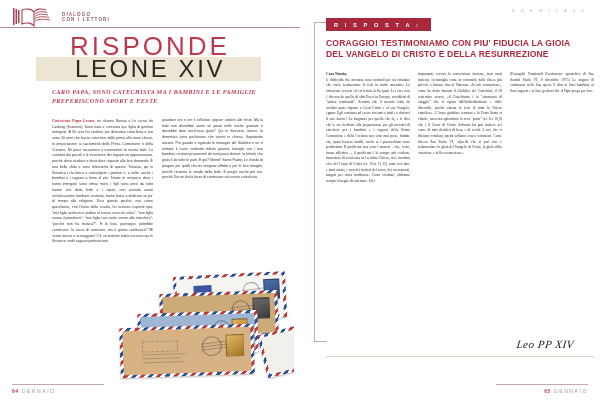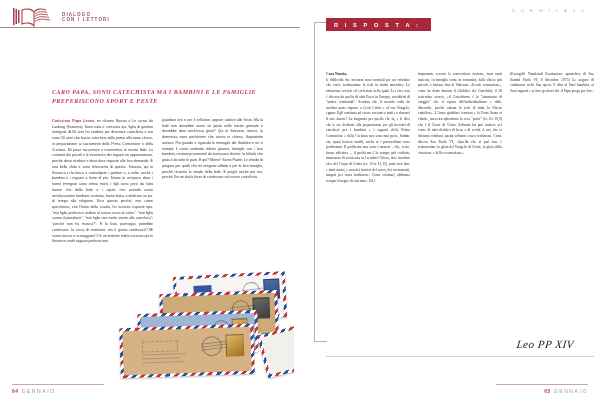--- a/index.html
+++ b/index.html
@@ -162,20 +162,25 @@
         <path d="M46 26 C52 21 60 20 74 23" fill="none" stroke="#a8414f" stroke-width="1.8"></path>
         <path d="M46 31 C52 26 60 25 76 28" fill="none" stroke="#a8414f" stroke-width="1.8"></path>
       </svg>
       <div class="mh-words">
         <span>DIALOGO</span>
         <span>CON I LETTORI</span>
       </div>
     </div>
     <div class="mh-rule"></div>
 
+    <div class="title-wrap">
+      <div class="beige-band"></div>
+      <div class="t1">RISPONDE</div>
+      <div class="t2">LEONE XIV</div>
+    </div>
 
     <div class="subtitle">CARO PAPA, SONO CATECHISTA MA I BAMBINI E LE FAMIGLIE PREFERISCONO SPORT E FESTE</div>
 
     <div class="letter-cols">
       <div class="lcol">
         <p class="ltxt letter-text">
           <b>Carissimo Papa Leone,</b>
           <span>mi chiamo Nunzia e Le scrivo da Lauburg (Svizzera). Sono nata e cresciuta qui, figlia di genitori immigrati. A 50 anni ho studiato per diventare catechista e ora sono 10 anni che faccio catechesi dalla prima alla nona classe, in preparazione ai sacramenti della Prima Comunione e della Cresima. Mi piace raccontare e trasmettere la nostra fede. La curiosità dei piccoli e le incertezze dei ragazzi mi appassionano, perché devo studiare e devo dare risposte alle loro domande. È una bella sfida e sono felicissima di questo. Tuttavia, qui in Svizzera ci fa fatica a coinvolgere i genitori e, a volte, anche i bambini e i ragazzi a finire di più. Siamo in un'epoca dove i nonni immigrati sono ormai morti, i figli sono presi da tutto tranne che dalla fede e i nipoti, non avendo avuto un'educazione familiare cristiana, fanno fatica a dedicare un po' di tempo alla religione. Dico questo perché, mai come quest'anno, con l'inizio della scuola, ho ricevuto risposte tipo: "mio figlio preferisce andare al nuovo corso di calcio"; "mia figlia suona il pianoforte"; "mio figlio non vuole venire alla catechesi"; "perché non ha musica?". E la lista, purtroppo, potrebbe continuare. Io cerco di seminare, ma è giusto continuare? Mi sento stanca e scoraggiata! C'è un termine molto riscusso qui in Svizzera: molti ragazzi preferiscono</span>
         </p>
       </div>
@@ -197,20 +202,21 @@
   </div>
 
   <div class="page-right">
 
     <div class="duemila">D U E M I L A 2 6</div>
 
     <div class="bracket"></div>
 
     <div class="risposta-badge">R I S P O S T A :</div>
 
+    <div class="headline">CORAGGIO! TESTIMONIAMO CON PIU' FIDUCIA LA GIOIA DEL VANGELO DI CRISTO E DELLA RESURREZIONE</div>
 
     <div class="answer-cols">
       <div class="acol">
         <p class="ans-text">
           <b>Cara Nunzia,</b><br>
           <span>le difficoltà che incontra sono normali per un cristiano che vuole testimoniare la fede in modo autentico. La situazione sociale ed ecclesiale nella quale Lei vive non è diversa da quella di altri Paesi in Europa, cosiddetti di "antica cristianità". Sembra che il mondo vada da un'altra parte rispetto a Gesù Cristo e al suo Vangelo, eppure Egli continua ad essere accanto a tutti e a donarci il suo Amore! La ringrazio per quello che fa, e le dico che le ore dedicate alla preparazione per gli incontri di catechesi per i bambini e i ragazzi della Prima Comunione e della Cresima non sono mai perse, buttate via, quasi fossero inutili, anche se i parrocchiani sono pochissimi. Il problema non sono i numeri – che, certo, fanno riflettere –, il problema è la sempre più evidente mancanza di coscienza nel sentirsi Chiesa, cioè membra vive del Corpo di Cristo (cf. 1Cor 12,12), tanti cosi dare e tanti amici, e non dei frutteri del sacro, dei sacramenti, magari per mera tradizione. Come cristiani, abbiamo sempre bisogno di orientare. Ed è</span>
         </p>
       </div>
       <div class="acol">
         <p class="ans-text">importante cercare la conversione insieme, farsi santi insieme, in famiglia come in comunità, dalle chiese più piccole o lontane fino al Vaticano. «In tale comunione», come ho detto durante il Giubileo dei Catechisti, il 28 settembre scorso, «il Catechismo è lo "strumento di viaggio" che ci ripara dall'individualismo e dalle discordie, perché attesta la fede di tutta la Chiesa cattolica». L'Anno giubilare termina e la Porta Santa si chiude, ma resta splendente la vera "porta" (cf. Gv 10,9) che è il Cuore di Cristo. Soltanto lui può mettere nel cuore di tutti desideri di bene e di verità. A noi, che ci diciamo cristiani, spetta soltanto essere testimoni. Come diceva San Paolo VI, «Quella che si può fare è testimoniare la gioia del Vangelo di Cristo, la gioia della visazione e della resurrezione».</p>

